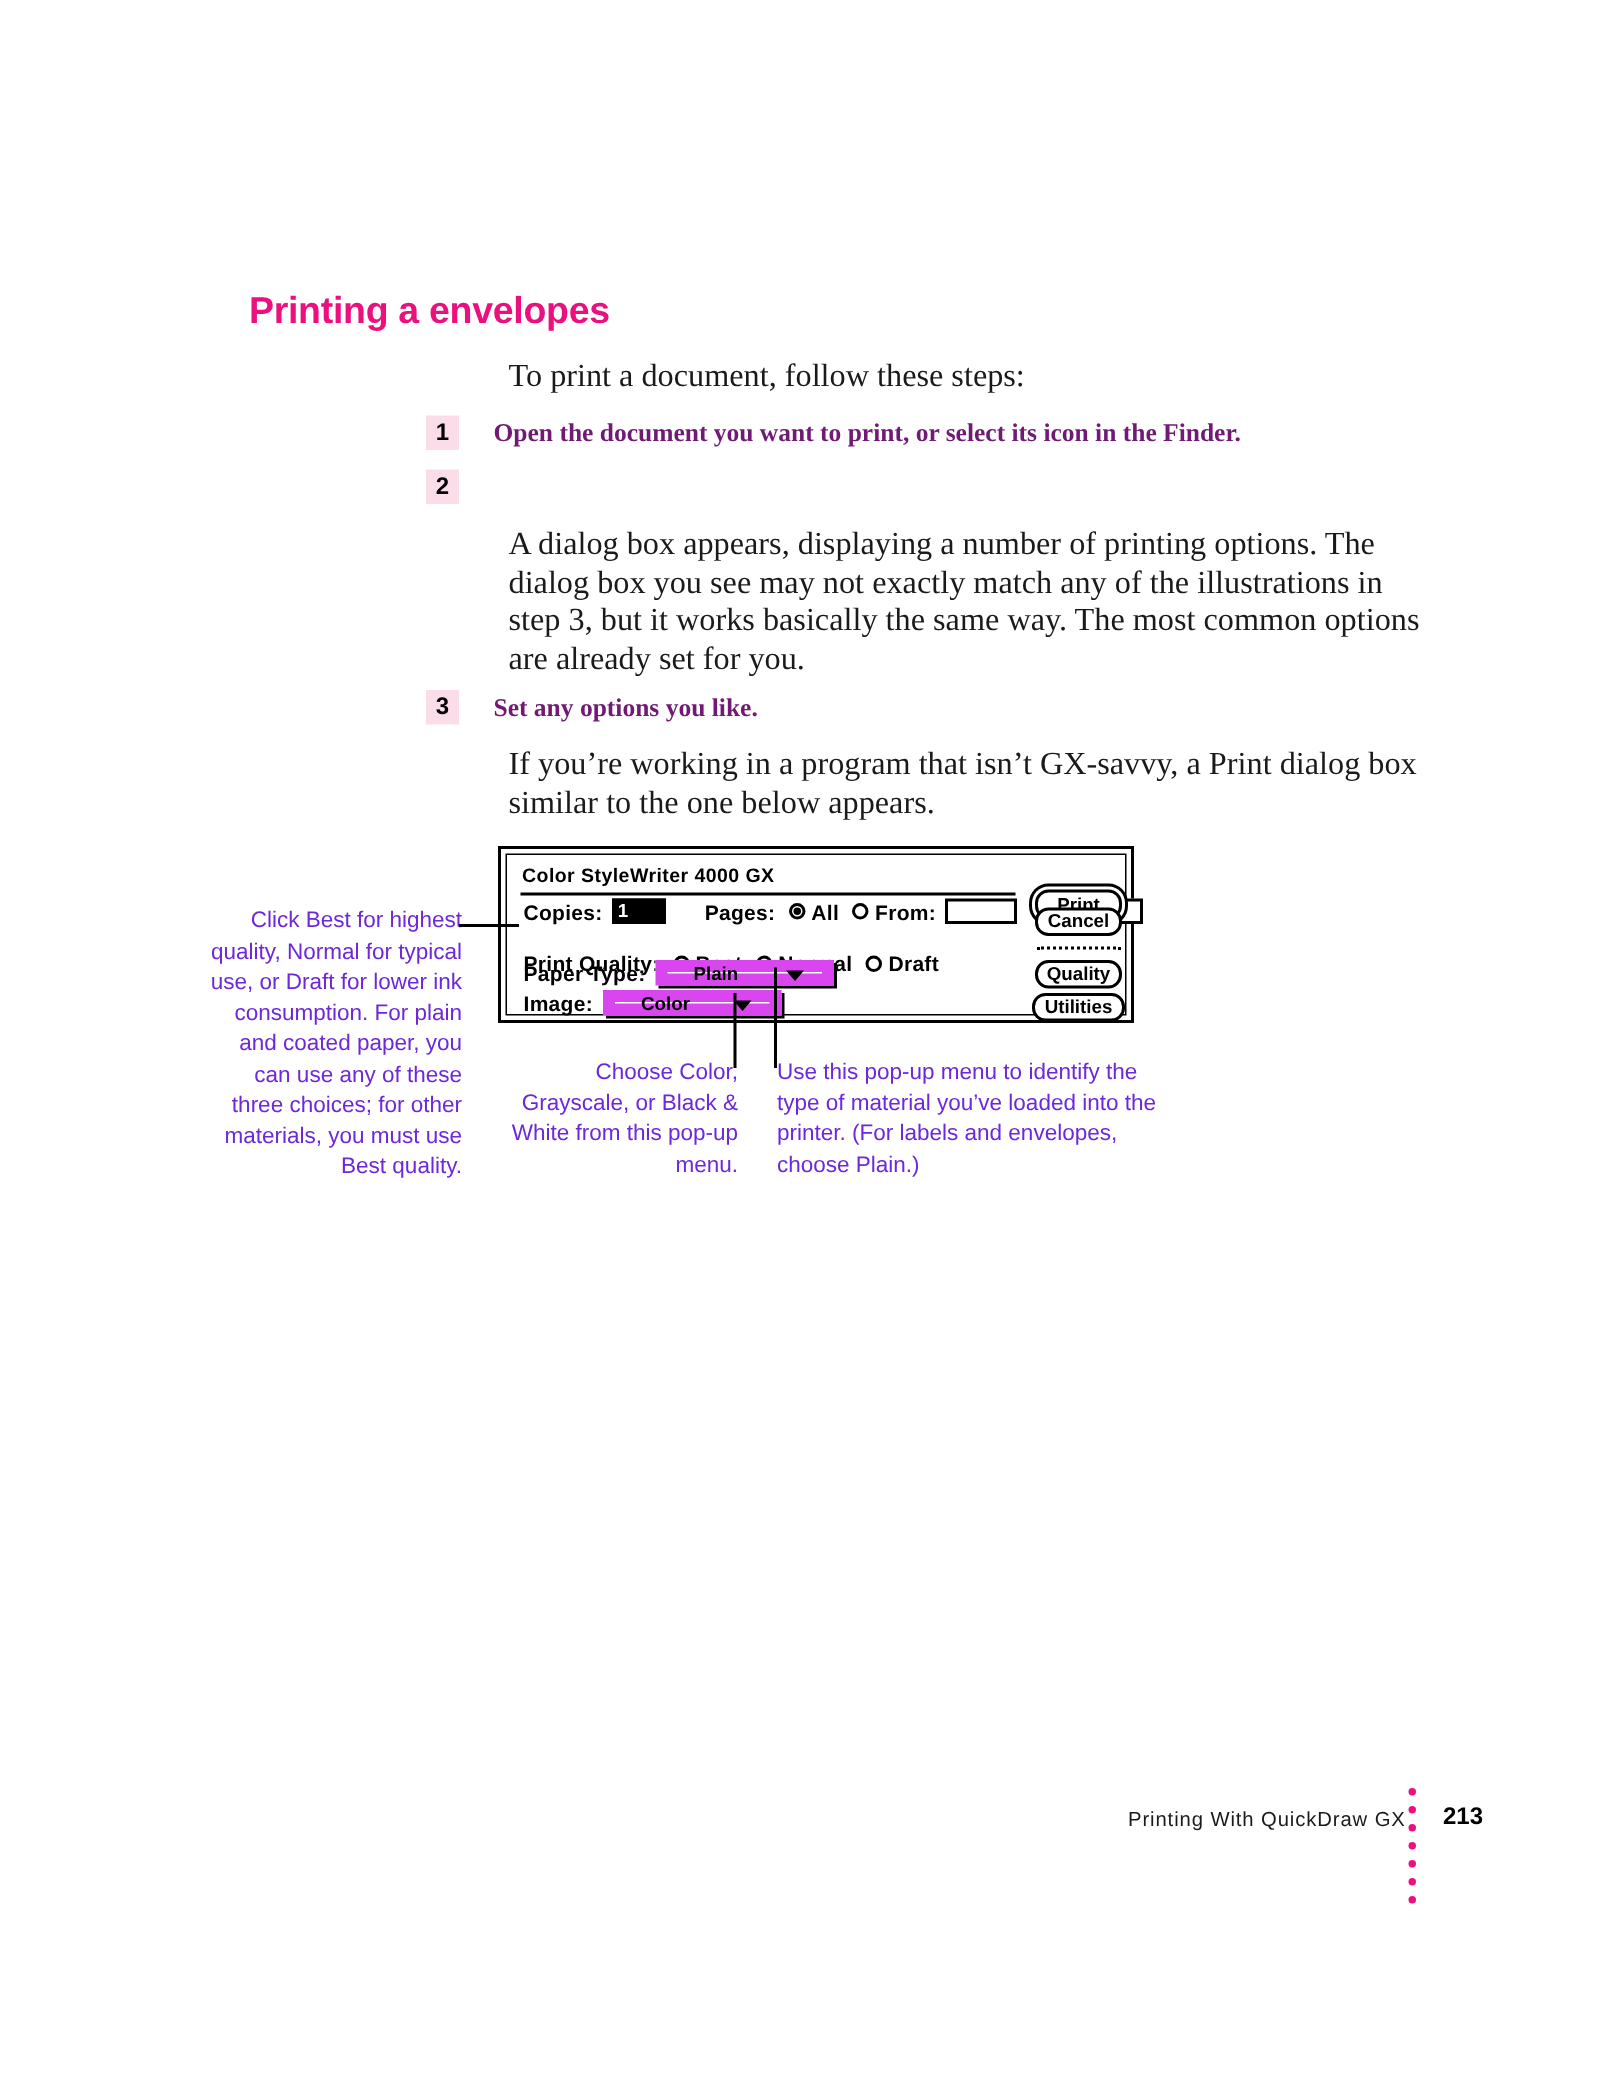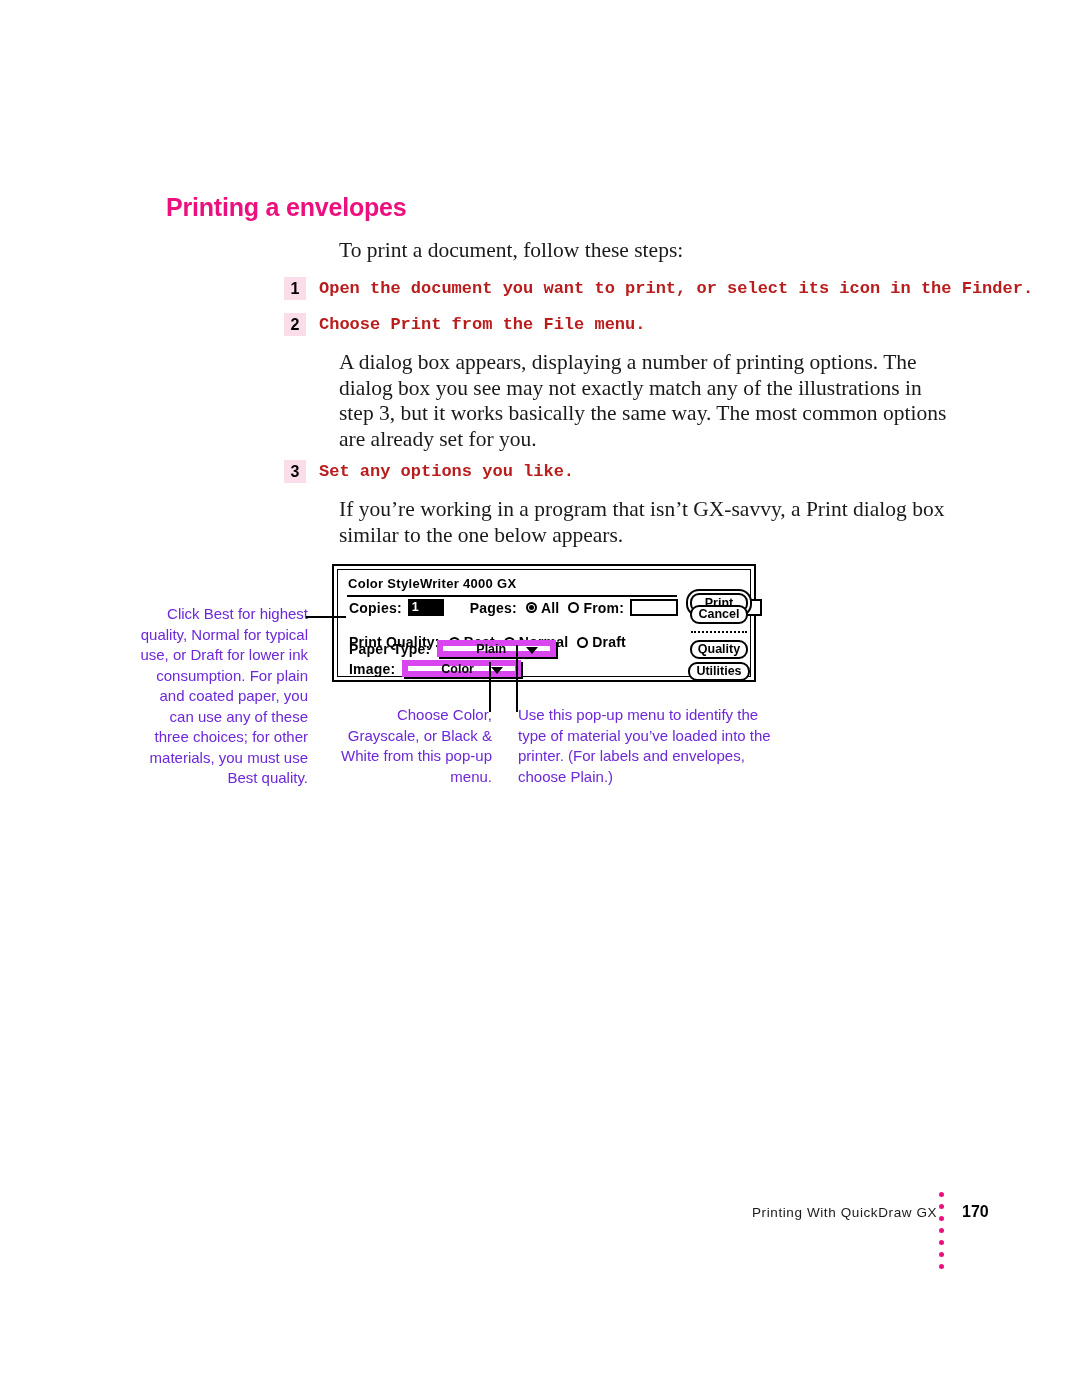--- a/index.html
+++ b/index.html
@@ -58,26 +58,26 @@
     background: #fbdde9;
     color: #000000;
     font-family: "Liberation Sans", sans-serif;
     font-weight: bold;
     font-size: 16px;
     text-align: center;
     line-height: 23px;
     flex: none;
   }
   .step-text {
-    margin-left: 13px;
-    font-family: Liberation Mono, monospace;
+    margin-left: 23px;
+    font-family: Liberation Serif, serif;
     font-weight: bold;
     font-size: 17px;
     line-height: 23px;
-    color: #b91c1c;
+    color: #701a75;
     white-space: nowrap;
   }
   #step-1 { top: 277px; }
   #step-2 { top: 313px; }
   #step-3 { top: 460px; }
 
   
   #print-dialog {
     position: absolute;
     left: 332px;
@@ -185,28 +185,27 @@
     border: 2px solid #000000;
     background: #ffffff;
     box-sizing: border-box;
     margin-left: 6px;
   }
 
   
   .popup {
     position: relative;
     height: 17px;
-    border: 6px solid #d946ef;
+    border: 8px solid #d946ef;
     background: #ffffff;
     box-sizing: border-box;
     margin-left: 7px;
     display: flex;
     align-items: center;
     box-shadow: 2px 2px 0 #000000;
-    padding-left: 16px;
   }
   #paper-popup { width: 119px; }
   #image-popup { width: 119px; }
   .popup-value {
     font-family: "Liberation Sans", sans-serif;
     font-weight: bold;
     font-size: 12.5px;
     margin-left: 17px;
     color: #000000;
   }
@@ -326,21 +325,20 @@
 
 <div class="body-par" id="intro-paragraph">To print a document, follow these steps:</div>
 
 <div class="step-row" id="step-1">
   <div class="step-num">1</div>
   <div class="step-text">Open the document you want to print, or select its icon in the Finder.</div>
 </div>
 
 <div class="step-row" id="step-2">
   <div class="step-num">2</div>
-  <div class="step-text">Choose Print from the File menu.</div>
 </div>
 
 <div class="body-par" id="dialog-paragraph">A dialog box appears, displaying a number of printing options. The dialog box you see may not exactly match any of the illustrations in step 3, but it works basically the same way. The most common options are already set for you.</div>
 
 <div class="step-row" id="step-3">
   <div class="step-num">3</div>
   <div class="step-text">Set any options you like.</div>
 </div>
 
 <div class="body-par" id="gx-savvy-paragraph">If you’re working in a program that isn’t GX-savvy, a Print dialog box similar to the one below appears.</div>
@@ -417,13 +415,13 @@
 <div id="page-footer">Printing With QuickDraw GX</div>
 <div id="footer-dots">
   <span></span>
   <span></span>
   <span></span>
   <span></span>
   <span></span>
   <span></span>
   <span></span>
 </div>
-<div id="page-number">170</div>
+<div id="page-number">213</div>
 
 </body></html>

